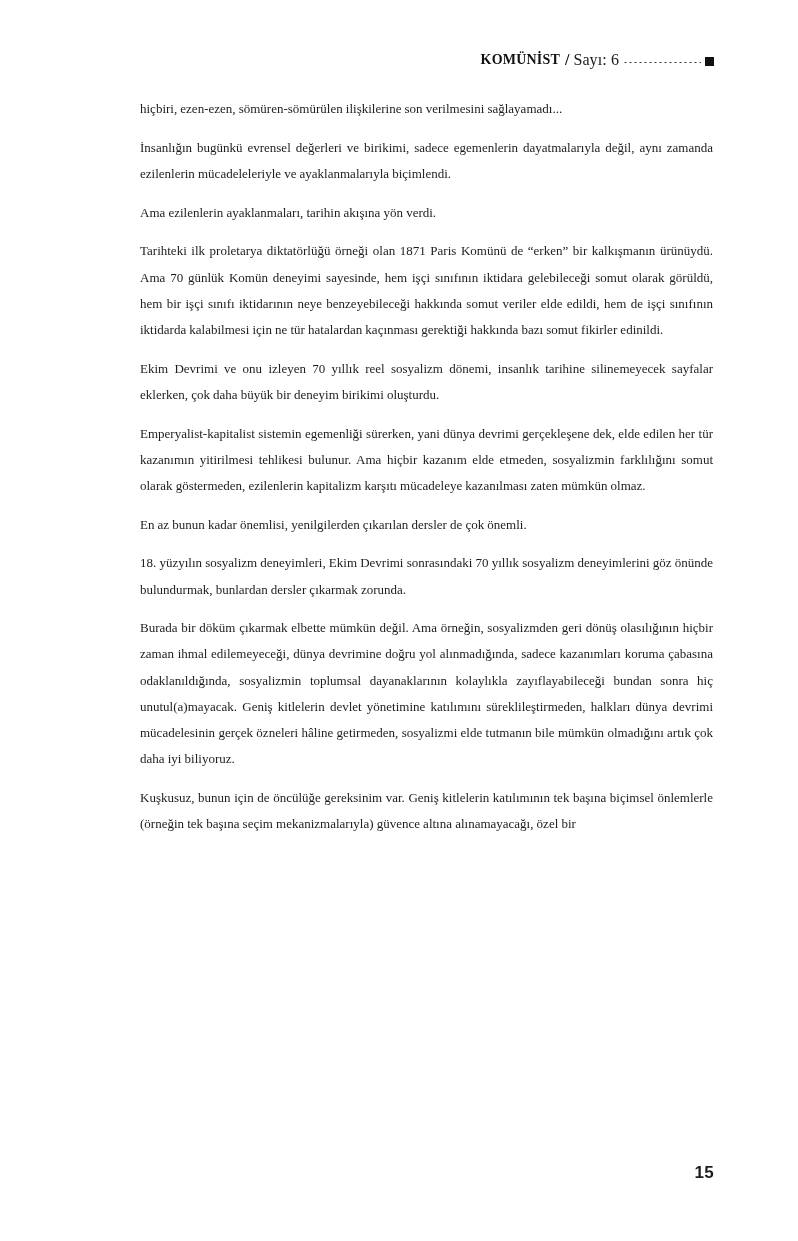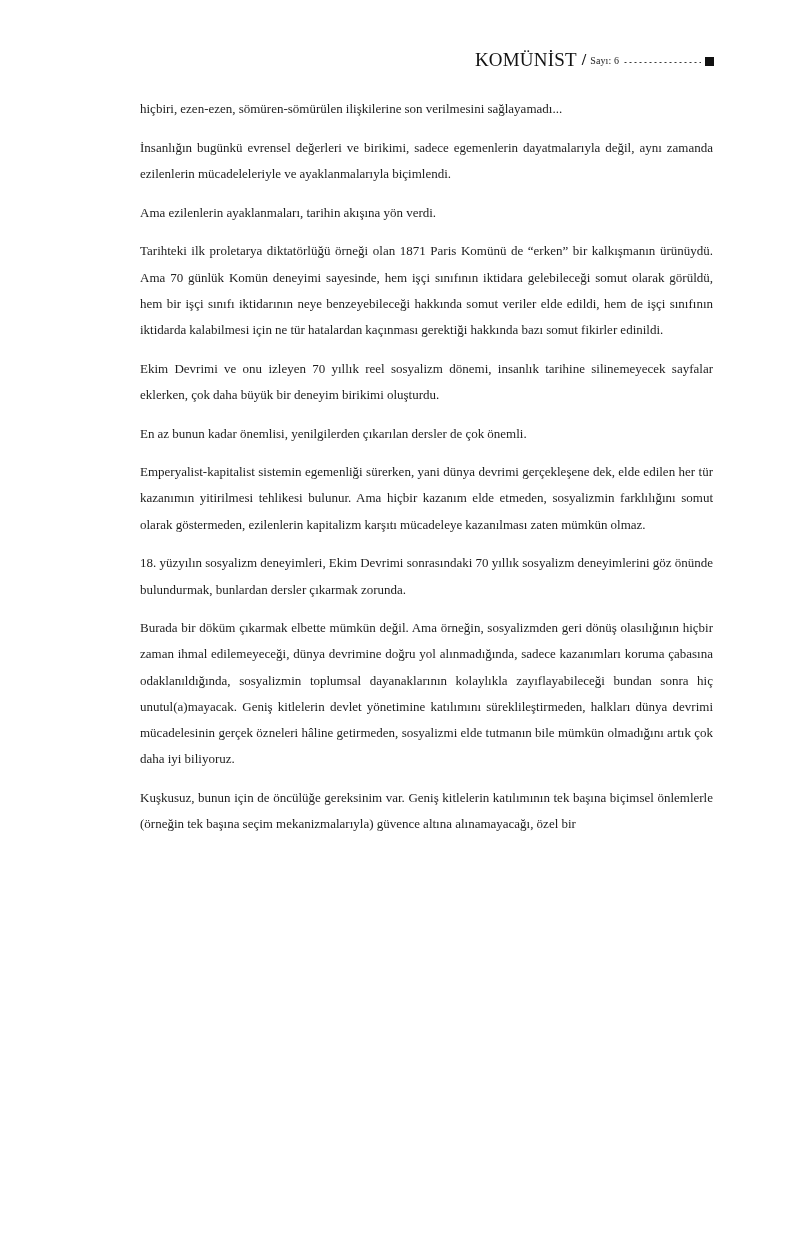--- a/index.html
+++ b/index.html
@@ -24,33 +24,33 @@
     left: 140px;
     right: 84px;
     height: 24px;
     display: flex;
     align-items: center;
     justify-content: flex-end;
     white-space: nowrap;
   }
   .header-journal {
     font-family: "Liberation Serif", "DejaVu Serif", serif;
-    font-weight: normal;
-    font-size: 19px;
+    font-weight: bold;
+    font-size: 14px;
     letter-spacing: 0.2px;
     color: #111111;
   }
   .header-sep {
     font-size: 16px;
     font-weight: bold;
     color: #111111;
     margin: 0 4px 0 5px;
   }
   .header-issue {
-    font-size: 10px;
+    font-size: 16px;
     color: #1a1a1a;
     letter-spacing: 0.1px;
   }
   .header-leader {
     flex: 0 0 78px;
     height: 1px;
     margin: 4px 3px 0 4px;
     background-image: linear-gradient(to right, #3a3a3a 38%, rgba(255,255,255,0) 0%);
     background-position: bottom;
     background-size: 5px 1.4px;
@@ -112,21 +112,22 @@
     <span class="header-leader"></span>
     <span class="header-square"></span>
   </div>
 
   <div class="content">
     <p class="para">hiçbiri, ezen-ezen, sömüren-sömürülen ilişkilerine son verilmesini sağlayamadı...</p>
     <p class="para">İnsanlığın bugünkü evrensel değerleri ve birikimi, sadece egemenlerin dayatmalarıyla değil, aynı zamanda ezilenlerin mücadeleleriyle ve ayaklanmalarıyla biçimlendi.</p>
     <p class="para">Ama ezilenlerin ayaklanmaları, tarihin akışına yön verdi.</p>
     <p class="para">Tarihteki ilk proletarya diktatörlüğü örneği olan 1871 Paris Komünü de “erken” bir kalkışmanın ürünüydü. Ama 70 günlük Komün deneyimi sayesinde, hem işçi sınıfının iktidara gelebileceği somut olarak görüldü, hem bir işçi sınıfı iktidarının neye benzeyebileceği hakkında somut veriler elde edildi, hem de işçi sınıfının iktidarda kalabilmesi için ne tür hatalardan kaçınması gerektiği hakkında bazı somut fikirler edinildi.</p>
     <p class="para">Ekim Devrimi ve onu izleyen 70 yıllık reel sosyalizm dönemi, insanlık tarihine silinemeyecek sayfalar eklerken, çok daha büyük bir deneyim birikimi oluşturdu.</p>
+    <p class="para">Emperyalist-kapitalist sistemin egemenliği sürerken, yani dünya devrimi gerçekleşene dek, elde edilen her tür kazanımın yitirilmesi tehlikesi bulunur. Ama hiçbir kazanım elde etmeden, sosyalizmin farklılığını somut olarak göstermeden, ezilenlerin kapitalizm karşıtı mücadeleye kazanılması zaten mümkün olmaz.</p>
     <p class="para">En az bunun kadar önemlisi, yenilgilerden çıkarılan dersler de çok önemli.</p>
-    <p class="para">Emperyalist-kapitalist sistemin egemenliği sürerken, yani dünya devrimi gerçekleşene dek, elde edilen her tür kazanımın yitirilmesi tehlikesi bulunur. Ama hiçbir kazanım elde etmeden, sosyalizmin farklılığını somut olarak göstermeden, ezilenlerin kapitalizm karşıtı mücadeleye kazanılması zaten mümkün olmaz.</p>
     <p class="para">18. yüzyılın sosyalizm deneyimleri, Ekim Devrimi sonrasındaki 70 yıllık sosyalizm deneyimlerini göz önünde bulundurmak, bunlardan dersler çıkarmak zorunda.</p>
     <p class="para">Burada bir döküm çıkarmak elbette mümkün değil. Ama örneğin, sosyalizmden geri dönüş olasılığının hiçbir zaman ihmal edilemeyeceği, dünya devrimine doğru yol alınmadığında, sadece kazanımları koruma çabasına odaklanıldığında, sosyalizmin toplumsal dayanaklarının kolaylıkla zayıflayabileceği bundan sonra hiç unutul(a)mayacak. Geniş kitlelerin devlet yönetimine katılımını süreklileştirmeden, halkları dünya devrimi mücadelesinin gerçek özneleri hâline getirmeden, sosyalizmi elde tutmanın bile mümkün olmadığını artık çok daha iyi biliyoruz.</p>
     <p class="para">Kuşkusuz, bunun için de öncülüğe gereksinim var. Geniş kitlelerin katılımının tek başına biçimsel önlemlerle (örneğin tek başına seçim mekanizmalarıyla) güvence altına alınamayacağı, özel bir</p>
   </div>
 
+  <div class="folio">15</div>
 
 </div>
 
 </body></html>

